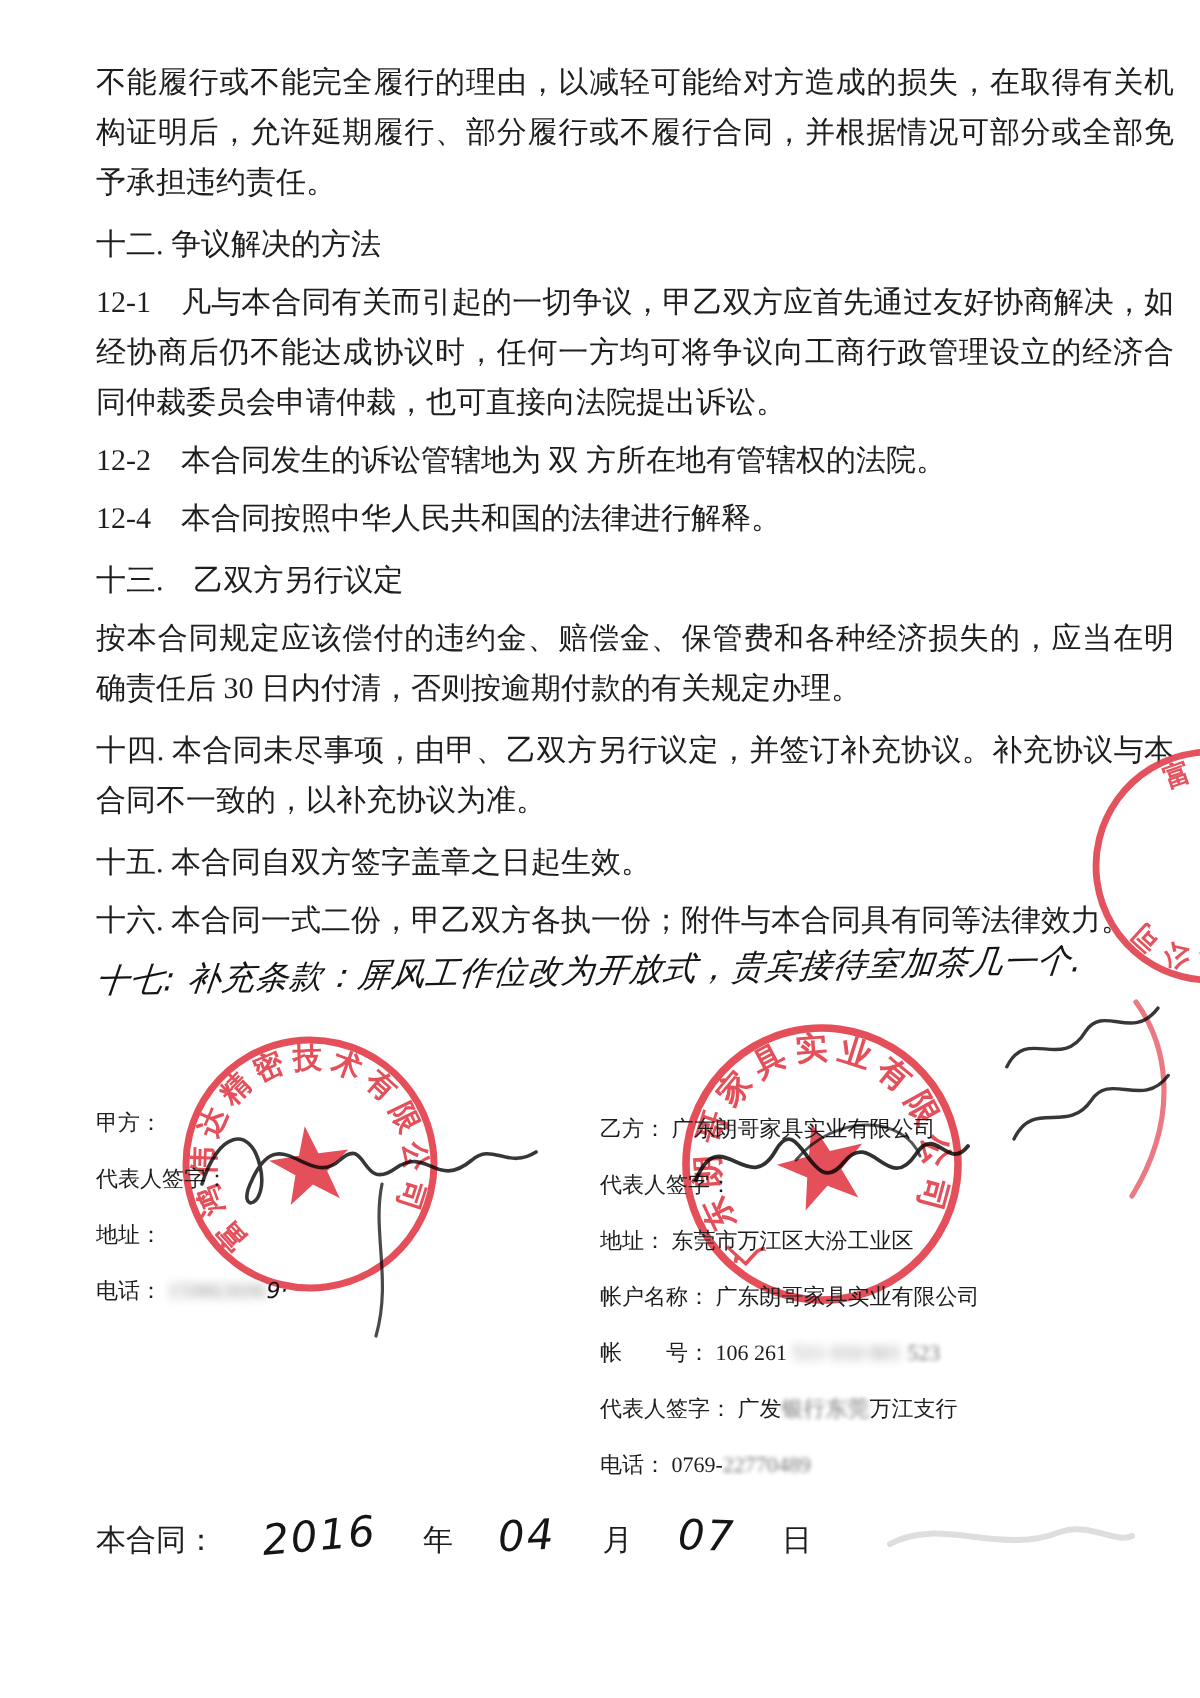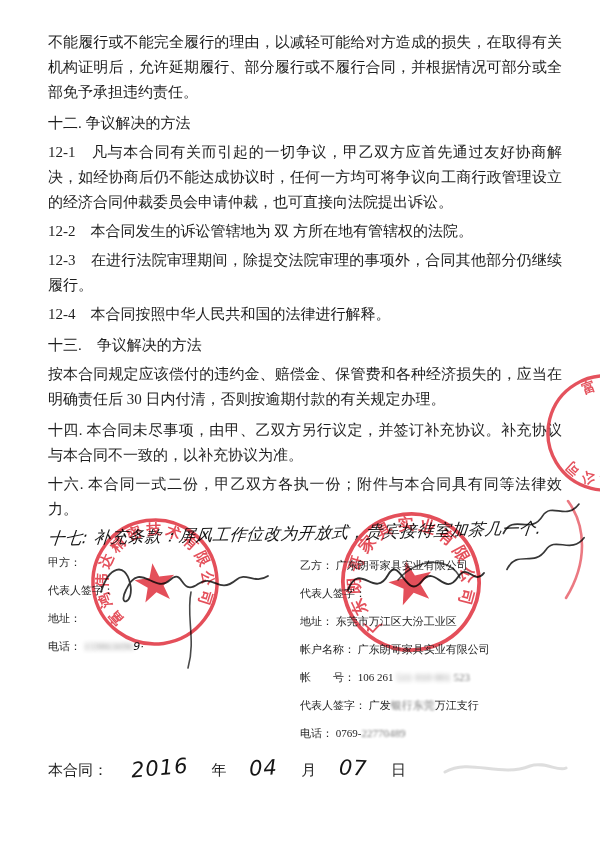--- a/index.html
+++ b/index.html
@@ -3,21 +3,21 @@
 <meta charset="utf-8">
 <style>
   html,body{margin:0;padding:0;}
   body{
     width:600px;height:849px;position:relative;overflow:hidden;
     background:#ffffff;color:#1e1e1e;
     font-family:"Liberation Serif","DejaVu Serif",serif;
   }
   .doc{
     position:relative;z-index:1;
-    padding:30px 38px 0 48px;
+    padding:30px 13px 0 48px;
     font-size:15px;line-height:25px;text-align:justify;
   }
   .doc p{margin:0 0 4px 0;}
   .gap{margin-top:6px !important;}
   .hw{font-family:"DejaVu Sans","Liberation Sans",sans-serif;font-style:italic;color:#151515;}
   .c17{
     font-size:16.5px;letter-spacing:.5px;margin-top:3px;
     transform:rotate(-1.2deg) skewX(-7deg);transform-origin:left center;
     white-space:nowrap;
   }
@@ -43,25 +43,25 @@
   .smudge{position:absolute;z-index:1;opacity:.28;}
 </style>
 </head>
 <body>
 
 <div class="doc">
   <p>不能履行或不能完全履行的理由，以减轻可能给对方造成的损失，在取得有关机构证明后，允许延期履行、部分履行或不履行合同，并根据情况可部分或全部免予承担违约责任。</p>
   <p class="gap">十二. 争议解决的方法</p>
   <p>12-1　凡与本合同有关而引起的一切争议，甲乙双方应首先通过友好协商解决，如经协商后仍不能达成协议时，任何一方均可将争议向工商行政管理设立的经济合同仲裁委员会申请仲裁，也可直接向法院提出诉讼。</p>
   <p>12-2　本合同发生的诉讼管辖地为 双 方所在地有管辖权的法院。</p>
-  <p>12-3　在进行法院审理期间，除提交法院审理的事项外，合同其他部分仍继续履行。</p>
   <p>12-4　本合同按照中华人民共和国的法律进行解释。</p>
-  <p class="gap">十三.　争议解决的方法</p>
+  <p class="gap">十三.　乙双方另行议定</p>
   <p>按本合同规定应该偿付的违约金、赔偿金、保管费和各种经济损失的，应当在明确责任后 30 日内付清，否则按逾期付款的有关规定办理。</p>
   <p class="gap">十四. 本合同未尽事项，由甲、乙双方另行议定，并签订补充协议。补充协议与本合同不一致的，以补充协议为准。</p>
+  <p class="gap">十五. 本合同自双方签字盖章之日起生效。</p>
   <p>十六. 本合同一式二份，甲乙双方各执一份；附件与本合同具有同等法律效力。</p>
   <p class="hw c17">十七: 补充条款：屏风工作位改为开放式，贵宾接待室加茶几一个.</p>
 </div>
 
 <svg class="stamp" style="left:85px;top:512px;transform:rotate(-8deg);" width="140" height="140" viewBox="0 0 140 140">
   <circle cx="70" cy="70" r="62" fill="none" stroke="#e2404c" stroke-width="3.5"></circle>
   <polygon fill="#e2404c" transform="translate(70,72)" points="0,-21 4.9,-6.8 20,-6.5 8,2.6 12.4,17 0,8.4 -12.4,17 -8,2.6 -20,-6.5 -4.9,-6.8"></polygon>
   <path id="ringA" fill="none" d="M36,104 A48,48 0 0 1 70,22 A48,48 0 0 1 104,104"></path>
   <text class="seal-text" font-size="14.5" fill="#e2404c">
     <textPath href="#ringA" startOffset="2" textLength="215">富鸿伟达精密技术有限公司</textPath>

